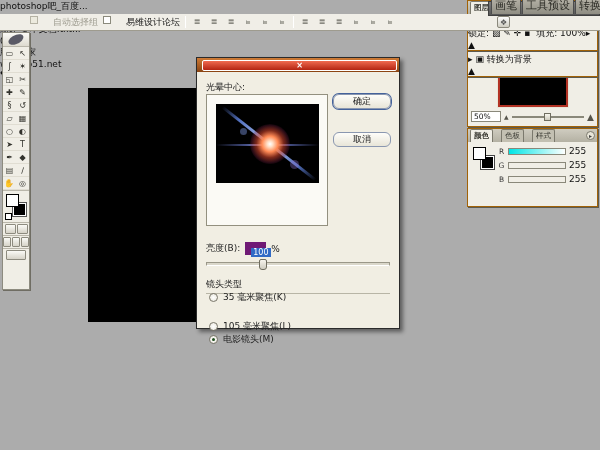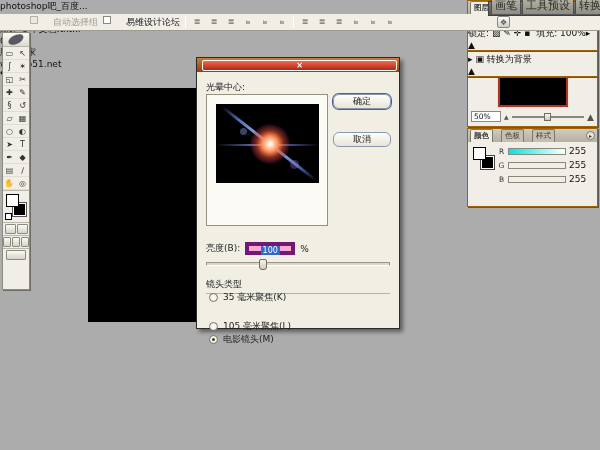--- a/index.html
+++ b/index.html
@@ -51,21 +51,21 @@
   .btn.ok{top:22px;box-shadow:0 0 0 1px #44629b}
   .btn.cancel{top:60px}
   .grp{position:absolute;left:9px;top:22px;width:122px;height:132px;border:1px solid #93907f;background:#fbfaf5}
   .prev{position:absolute;left:9px;top:9px;width:103px;height:79px;background:#000;overflow:hidden}
   .fl-core{position:absolute;left:34px;top:20px;width:40px;height:40px;border-radius:50%;background:radial-gradient(circle,#fff 0%,#ffe0c8 10%,#ff8a55 28%,rgba(210,70,45,.6) 48%,rgba(130,35,70,.3) 66%,transparent 74%)}
   .fl-streak{position:absolute;left:-6px;top:38px;width:118px;height:3px;transform:rotate(38deg);transform-origin:50% 50%;background:linear-gradient(90deg,transparent,rgba(110,150,255,.75) 18%,rgba(190,210,255,.95) 50%,rgba(110,150,255,.7) 82%,transparent)}
   .fl-hline{position:absolute;left:0;top:40px;width:100%;height:2px;background:linear-gradient(90deg,transparent,rgba(130,150,255,.55) 30%,rgba(220,225,255,.9) 52%,rgba(130,150,255,.5) 72%,transparent)}
   .fl-dot1{position:absolute;left:24px;top:24px;width:7px;height:7px;border-radius:50%;background:rgba(140,170,255,.4)}
   .fl-dot2{position:absolute;left:74px;top:56px;width:9px;height:9px;border-radius:50%;background:rgba(150,120,220,.35)}
   .brow{position:absolute;left:9px;top:170px;display:flex;align-items:center;gap:5px}
-  .valbox{width:50px;height:13px;border:4px solid #701a75;background:#f9a8d4;display:flex}
+  .valbox{width:21px;height:13px;border:6px solid #701a75;background:#f9a8d4;display:flex}
   .valbox b{margin:auto;background:#316ac5;color:#fff;font-weight:normal;padding:0 2px;font-size:8px}
   .slider{position:absolute;left:9px;top:190px;width:184px;height:4px;border:1px solid #9a9788;border-bottom-color:#fff;background:#dad7ca}
   .sthumb{position:absolute;left:52px;top:-4px;width:8px;height:11px;background:linear-gradient(#f6f4ec,#cfccc0);border:1px solid #6f6d60;border-radius:2px 2px 3px 3px}
   .lhdr{position:absolute;left:9px;top:206px;width:184px;border-bottom:1px solid #b8b5a6;padding-bottom:2px}
   .radio{position:absolute;left:12px;display:flex;align-items:center;gap:5px}
   .rdot{width:9px;height:9px;border-radius:50%;border:1px solid #79766a;background:radial-gradient(#fff,#e7e4d9);position:relative}
   .radio.on .rdot::after{content:"";position:absolute;left:2px;top:2px;width:3px;height:3px;border-radius:50%;background:#1f4f1f}
   .r0{top:222px}.r1{top:219px}.r2{top:248px}.r3{top:261px}
 
   

